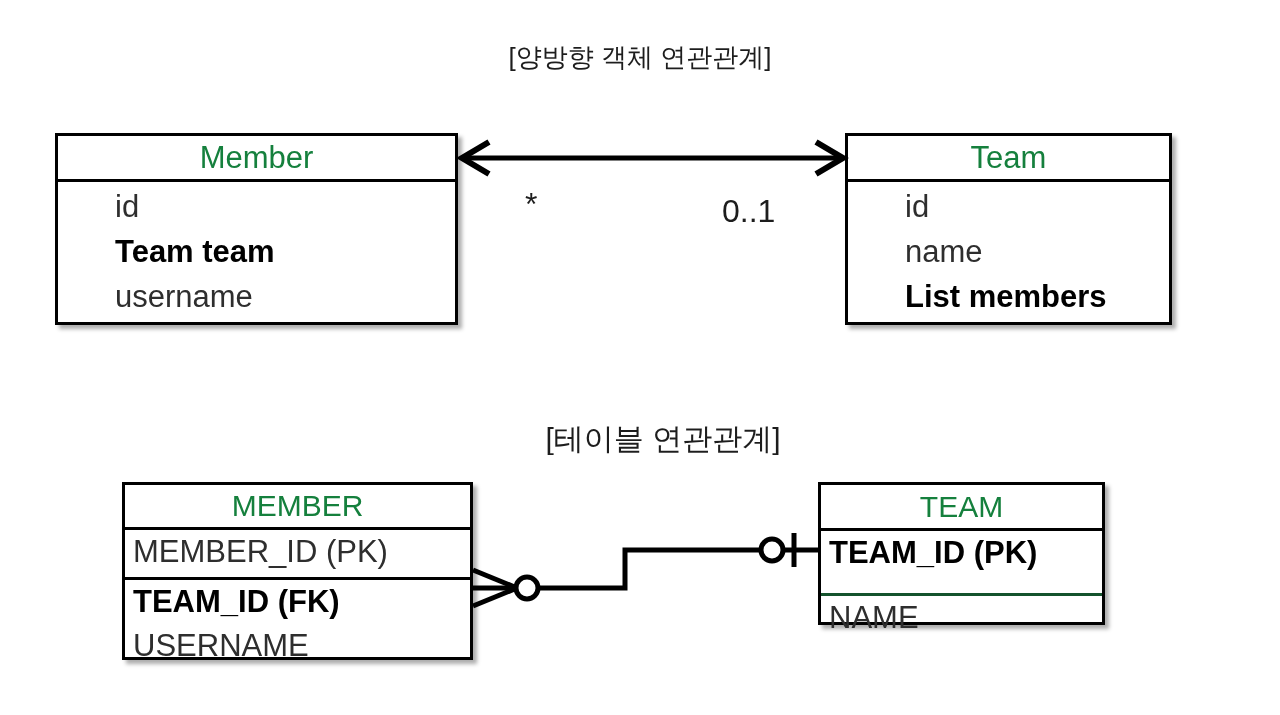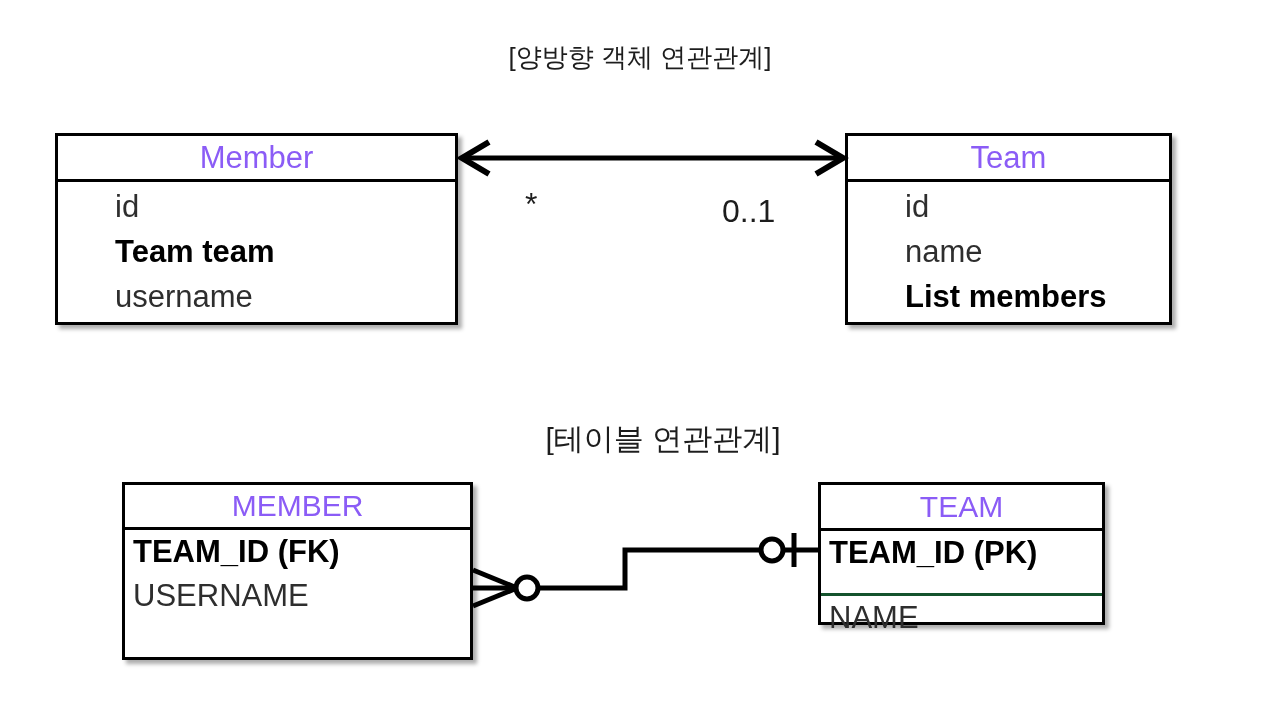--- a/index.html
+++ b/index.html
@@ -51,21 +51,21 @@
     position: absolute;
     background: #ffffff;
     border: 3px solid #000000;
     box-sizing: border-box;
     box-shadow: 4px 4px 4px rgba(0,0,0,0.32);
   }
   .uml-header {
     text-align: center;
     font-size: 31px;
     line-height: 1;
-    color: #8b5cf6;
+    color: #15803d;
     border-bottom: 3px solid #000000;
     box-sizing: border-box;
     display: flex;
     align-items: center;
     justify-content: center;
   }
   .uml-body {
     box-sizing: border-box;
     padding: 2px 0 0 9px;
     margin-left: 48px;
@@ -214,20 +214,23 @@
     </svg>
   </div>
 
   <div class="mult-label" id="mult-many">*</div>
   <div class="mult-label" id="mult-zeroone">0..1</div>
 
   <div class="section-title" id="title-table">[테이블 연관관계]</div>
 
   <div class="uml-box" id="box-member-table">
     <div class="uml-header">MEMBER</div>
+    <div class="er-sec er-sec-1">
+      <div class="er-attr">MEMBER_ID (PK)</div>
+    </div>
     <div class="er-sec er-sec-2">
       <div class="er-attr bold">TEAM_ID (FK)</div>
       <div class="er-attr">USERNAME</div>
     </div>
   </div>
 
   <div class="uml-box" id="box-team-table">
     <div class="uml-header">TEAM</div>
     <div class="er-sec er-sec-1">
       <div class="er-attr bold">TEAM_ID (PK)</div>

